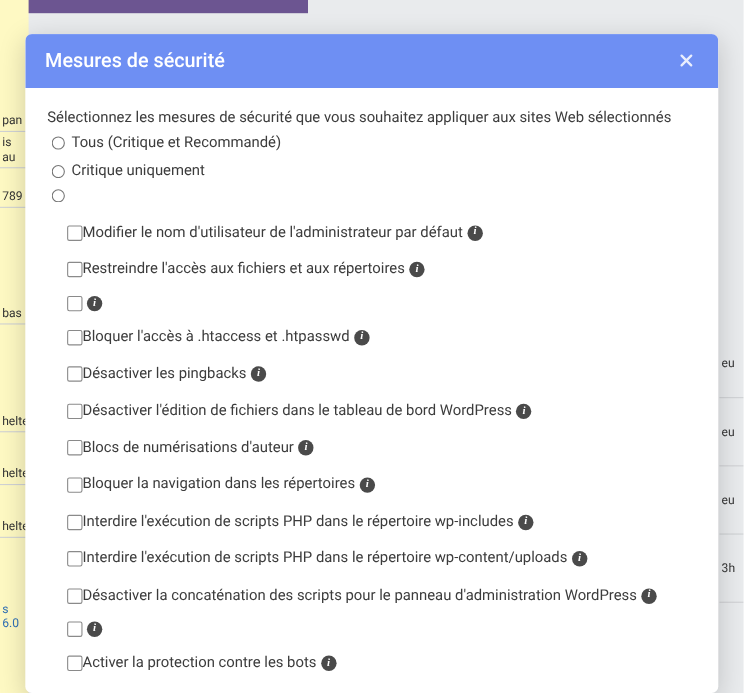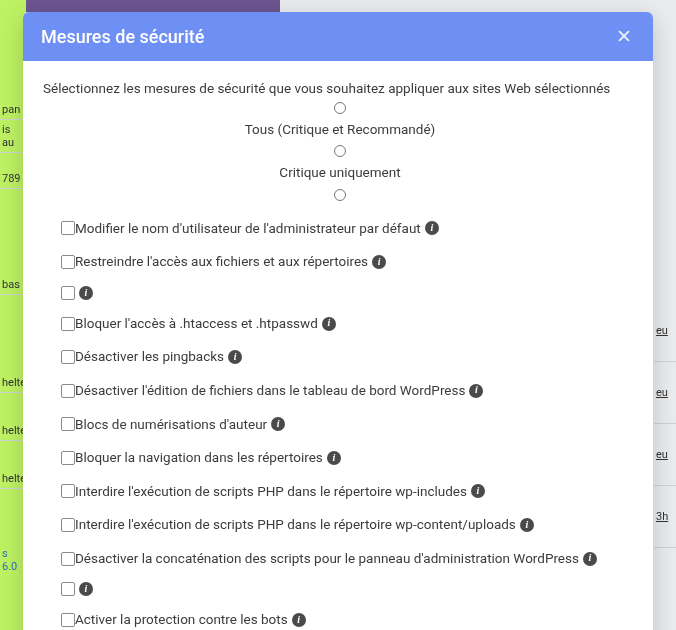--- a/index.html
+++ b/index.html
@@ -12,41 +12,41 @@
     position: relative;
   }
   .bg-strip-top {
     position: absolute;
     top: 0; left: 0; width: 280px; height: 12px;
     background: #6c5591;
   }
   .bg-side {
     position: absolute;
     left: 0; top: 0; width: 26px; height: 630px;
-    background: #bef264;
+    background: #fef9c3;
     font-size: 11px;
     color: #333;
   }
   .bg-fragment {
     padding: 3px 2px;
     border-bottom: 1px solid #d0d2d4;
   }
   .bg-right {
     position: absolute;
     right: 0; top: 300px; width: 22px; height: 330px;
     font-size: 11px;
     color: #333;
   }
-  .bg-right div { padding: 24px 2px; border-bottom: 1px solid #d0d2d4; text-decoration: underline;}
+  .bg-right div { padding: 24px 2px; border-bottom: 1px solid #d0d2d4;}
   .modal-backdrop {
     position: absolute;
     inset: 0;
     display: flex;
     justify-content: center;
-    align-items: flex-start;
+    align-items: flex-end;
   }
   .modal {
     width: 630px;
     margin-top: 12px;
     background: #fff;
     border-radius: 6px;
     box-shadow: 0 6px 24px rgba(0,0,0,0.18);
     overflow: hidden;
     display: flex;
     flex-direction: column;
@@ -78,21 +78,20 @@
   }
   .radio-group {
     margin-left: 4px;
   }
   .radio-row {
     display: flex;
     align-items: center;
     gap: 6px;
     padding: 3px 0;
     font-size: 13.5px;
-    flex-direction: column;
   }
   .radio-row input[type=radio] {
     width: 12px; height: 12px;
   }
   .checkbox-group {
     margin-left: 18px;
     margin-top: 8px;
   }
   .checkbox-row {
     display: flex;

